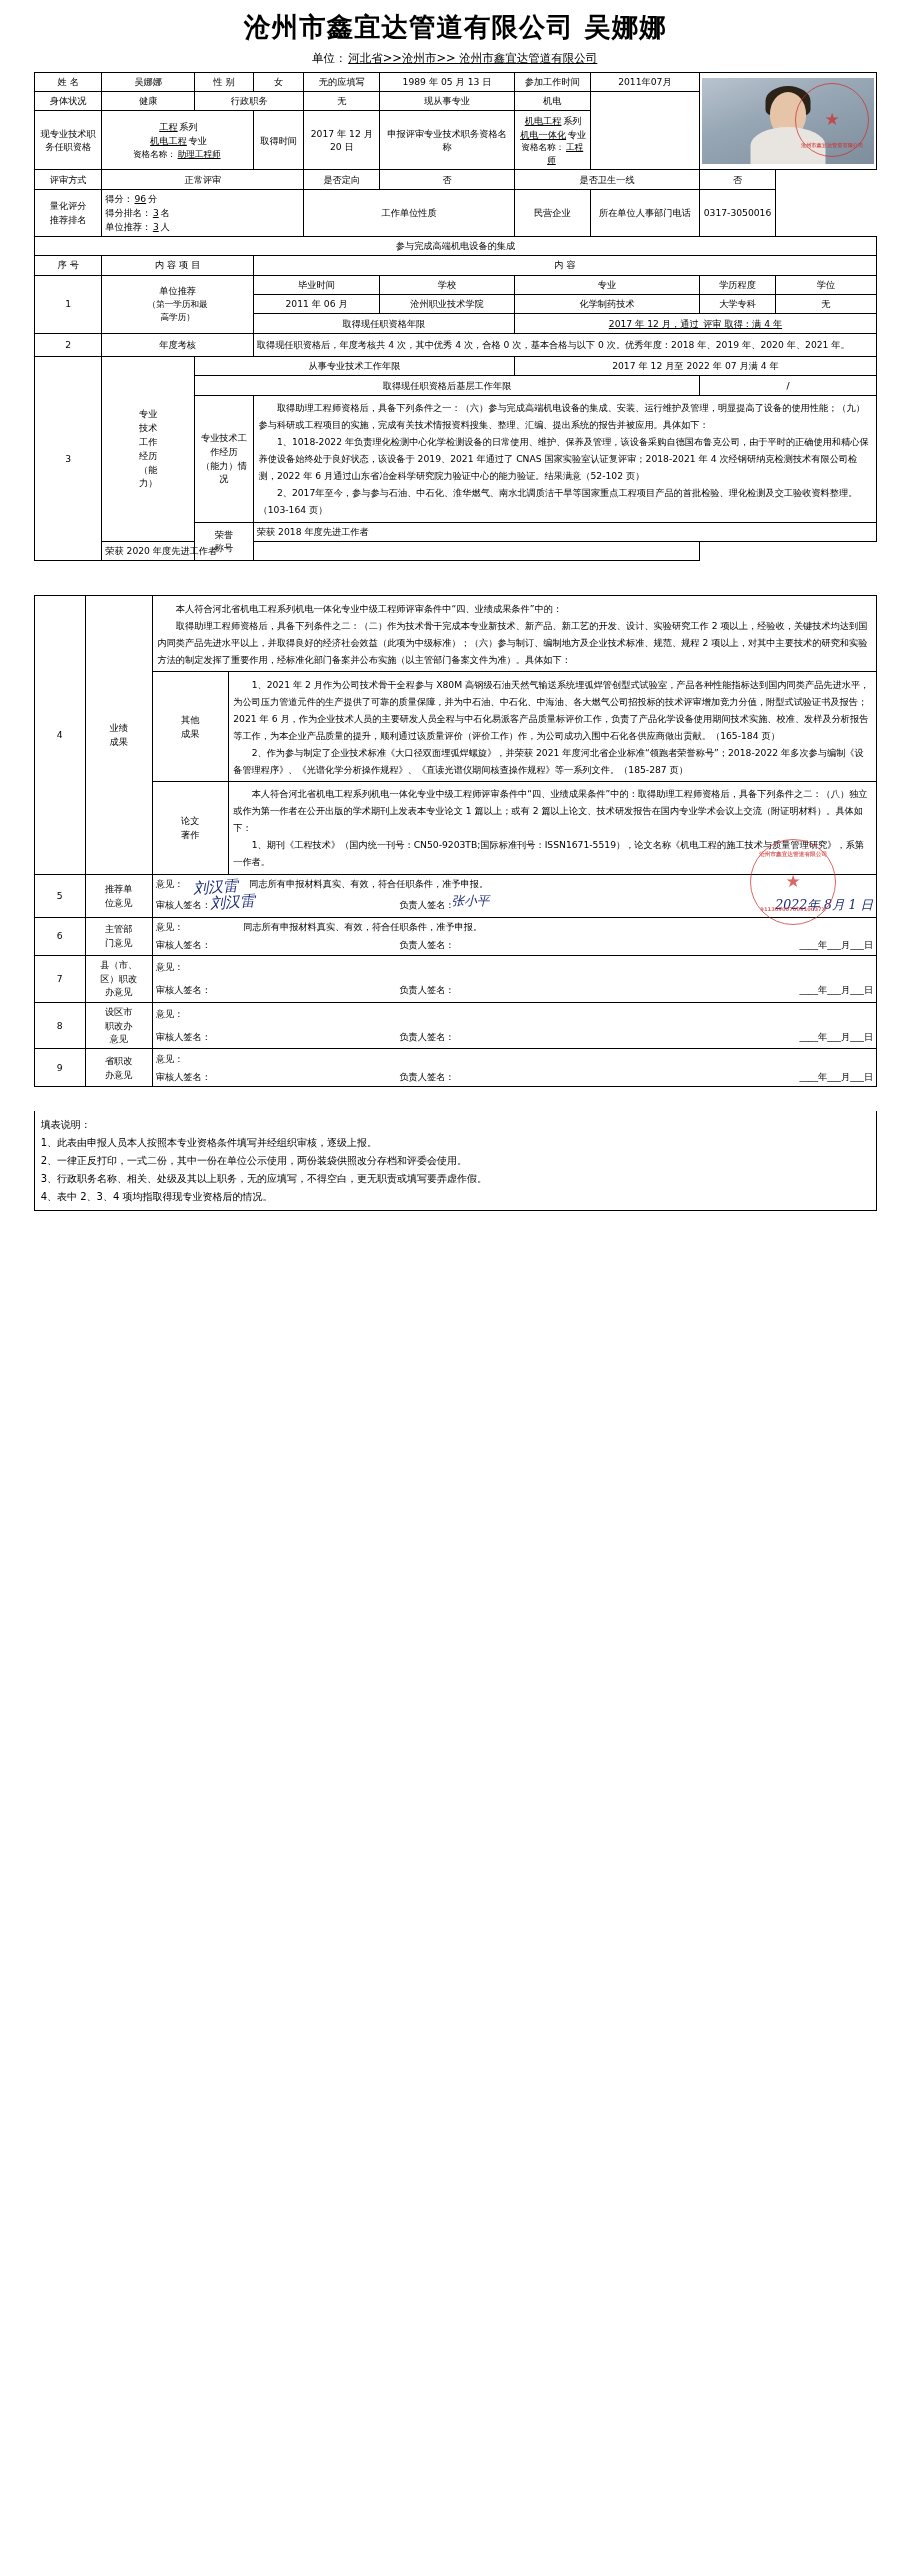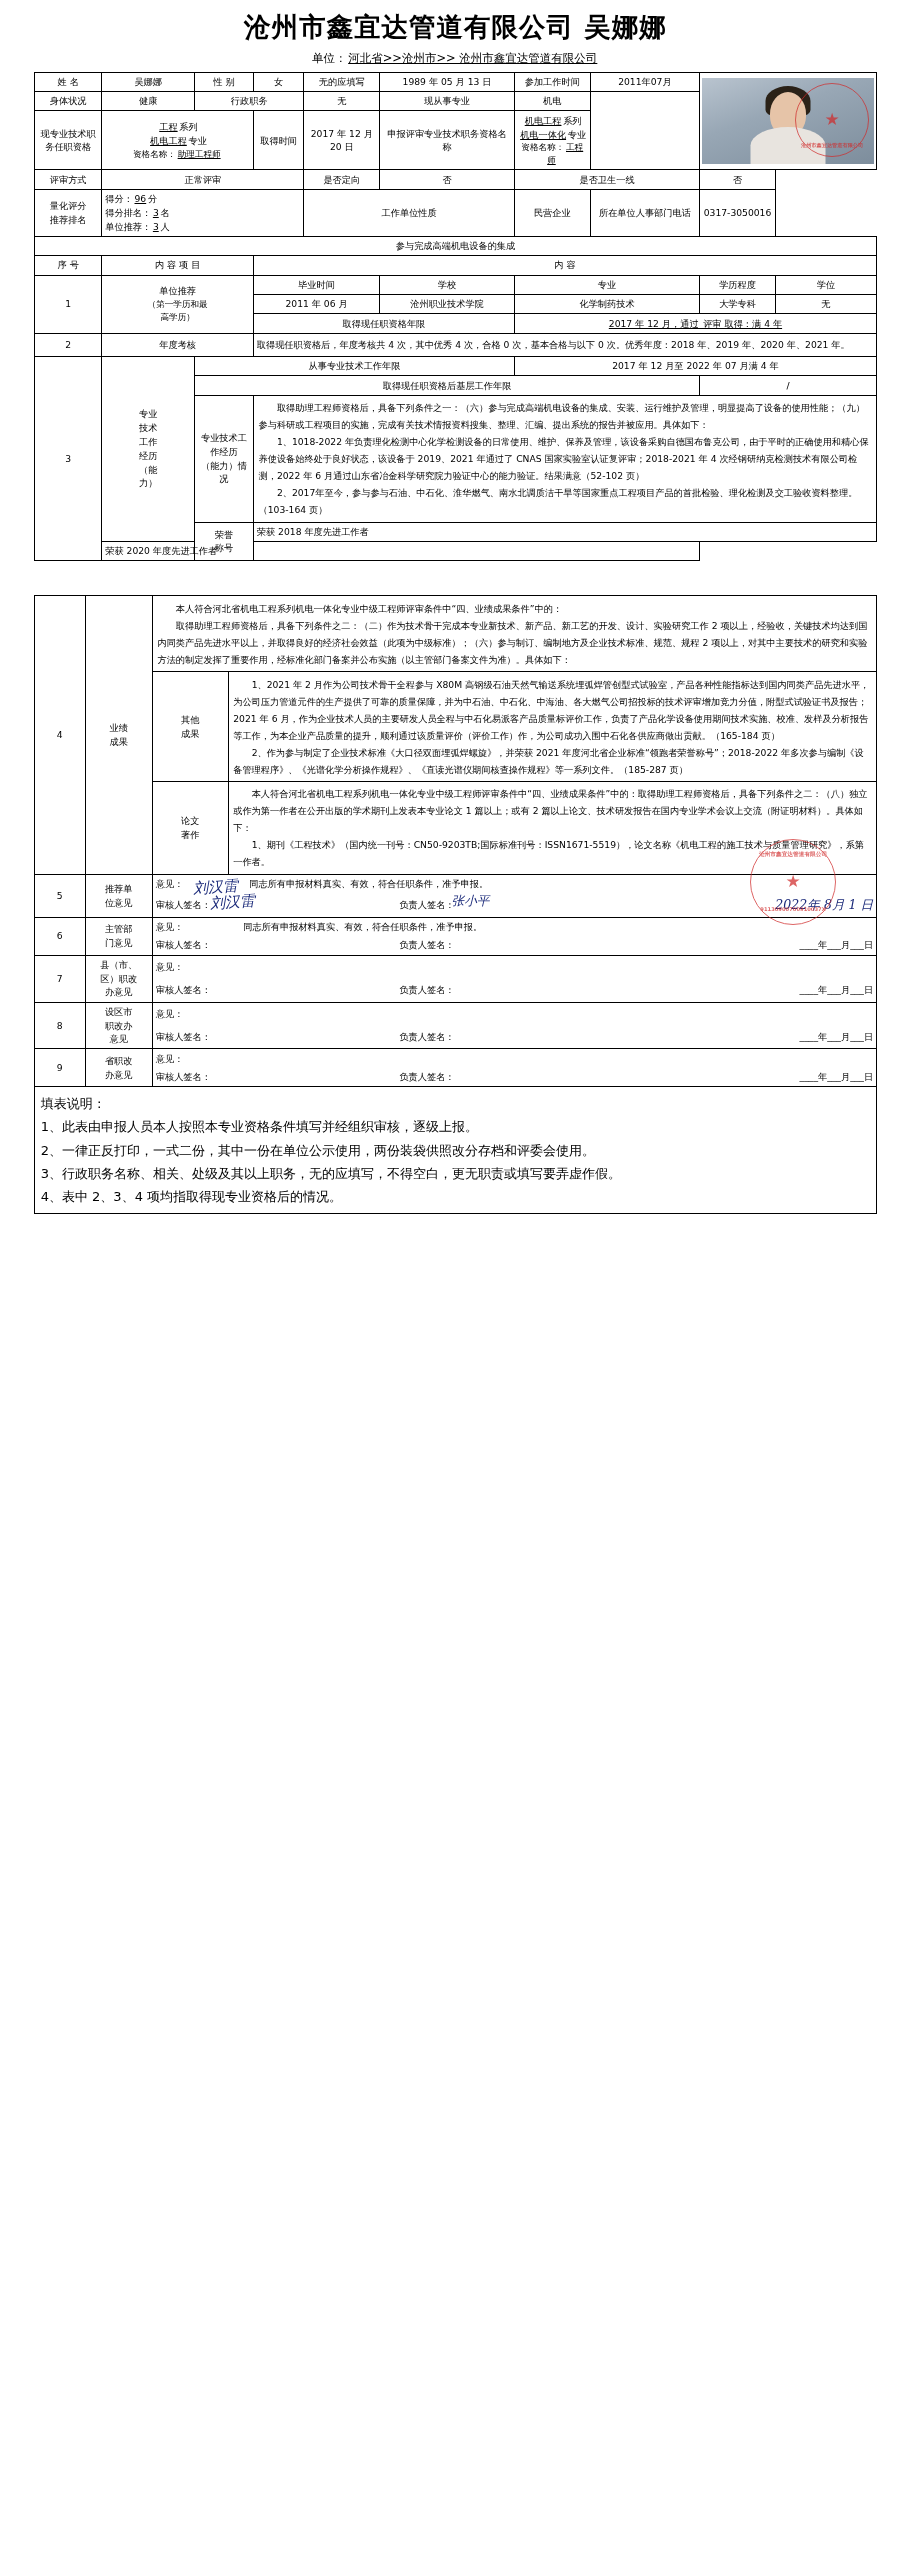--- a/index.html
+++ b/index.html
@@ -134,22 +134,23 @@
     display: inline-block;
     white-space: nowrap;
   }
   .right { text-align: right; }
   .small { font-size: 8.6px; }
   .para { text-indent: 2em; margin: 0; padding: 0; }
   .notes {
     border: 0.6px solid #000;
     border-top: none;
     padding: 4.6px 5.7px;
-    font-size: 13px;
+    font-size: 10px;
     line-height: 1.8;
+    margin-top: 24px;
   }
   .notes .nt-title { font-weight: normal; }
   .pagebreak {
     height: 34px;
     background: #ffffff;
   }
   .nb-l { border-left: none !important; }
   .nb-r { border-right: none !important; }
   .nb-t { border-top: none !important; }
   .nb-b { border-bottom: none !important; }

